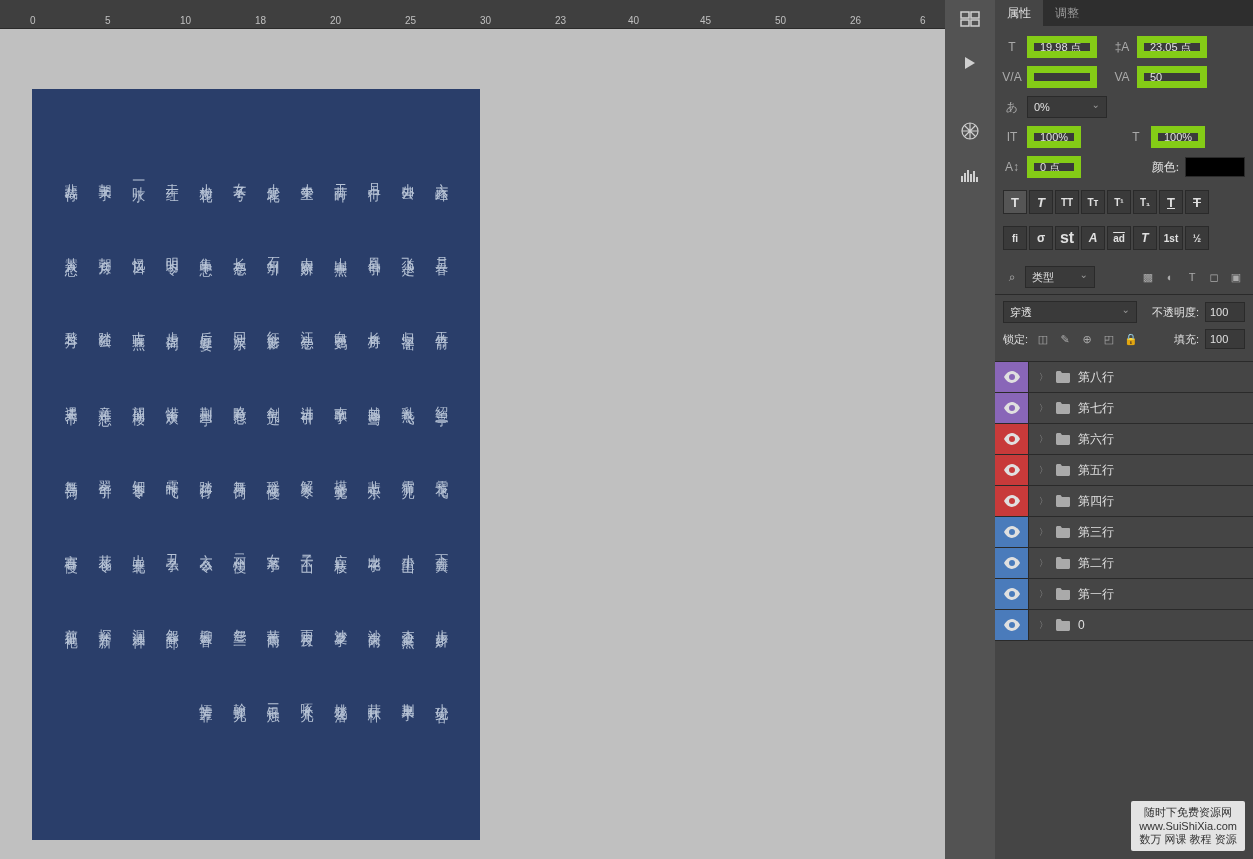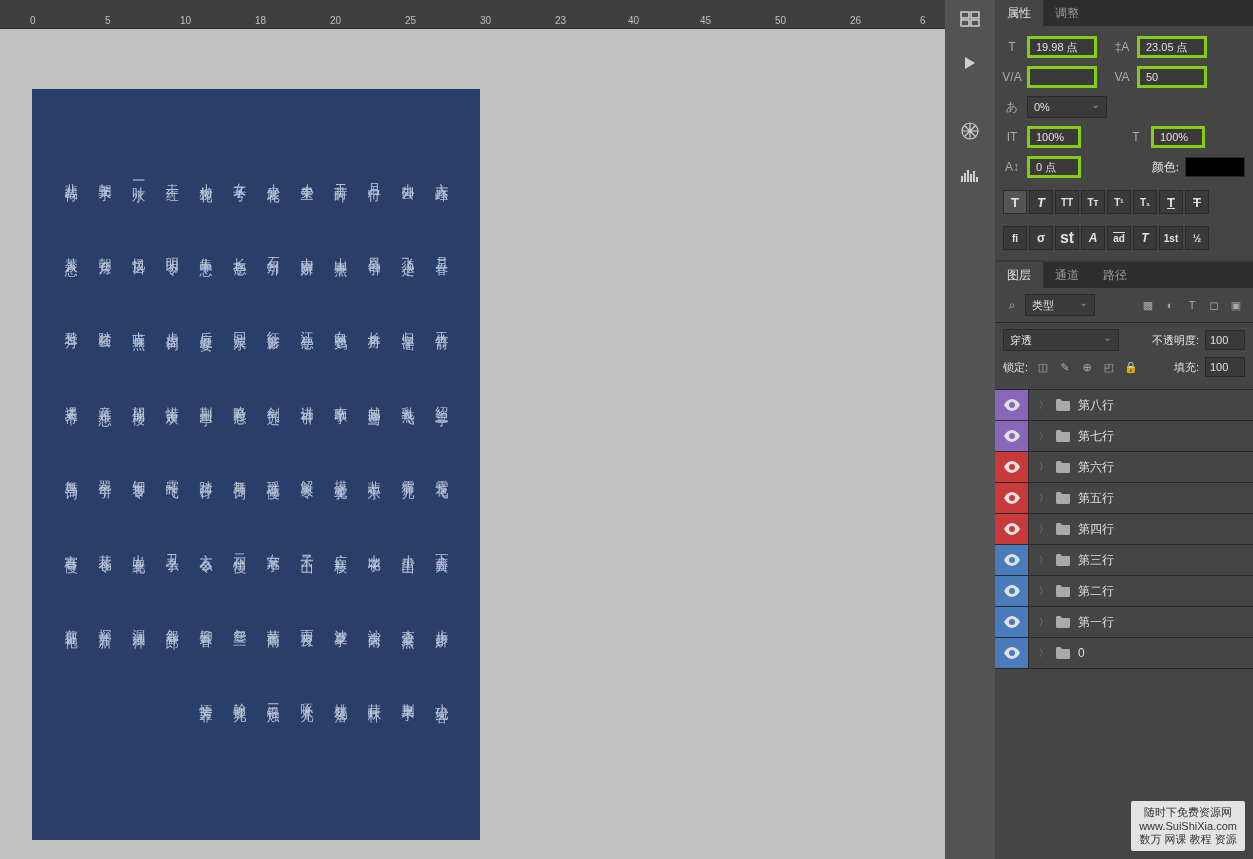--- a/index.html
+++ b/index.html
@@ -15,21 +15,21 @@
     .vtoolbar .icon-btn { width: 26px; height: 26px; display: flex; align-items: center; justify-content: center; color: #d0d0d0; cursor: pointer; }
     .panels { width: 258px; background: #3a3a3a; display: flex; flex-direction: column; }
     .tab-row { display: flex; background: #2e2e2e; height: 26px; }
     .tab { padding: 4px 12px; font-size: 12px; color: #999; cursor: pointer; display: flex; align-items: center; }
     .tab.active { background: #454545; color: #e0e0e0; }
     .panel-body { padding: 10px 8px; background: #454545; }
     .char-panel { display: flex; flex-direction: column; gap: 8px; }
     .field-row { display: flex; align-items: center; gap: 6px; }
     .dropdown { background: #3a3a3a; border: 1px solid #2a2a2a; height: 22px; display: flex; align-items: center; padding: 0 6px; flex: 1; position: relative; cursor: pointer; }
     .dropdown::after { content: '⌄'; position: absolute; right: 6px; top: 2px; font-size: 10px; color: #999; }
-    .num-input { background: #3a3a3a; border: 3px solid #84cc16; height: 22px; width: 70px; padding: 0 6px; color: #e0e0e0; font-size: 11px; }
+    .num-input { background: #3a3a3a; border: 7px solid #84cc16; height: 22px; width: 70px; padding: 0 6px; color: #e0e0e0; font-size: 11px; }
     .icon-small { width: 18px; height: 18px; display: inline-flex; align-items: center; justify-content: center; color: #aaa; font-size: 12px; }
     .btn-row { display: flex; gap: 2px; margin-top: 4px; }
     .toggle-btn { width: 24px; height: 24px; background: #3a3a3a; border: 1px solid #2a2a2a; display: flex; align-items: center; justify-content: center; cursor: pointer; font-size: 13px; font-weight: bold; }
     .toggle-btn.active { background: #555; }
     .color-label { font-size: 12px; margin-left: auto; font-family: Liberation Serif, serif; }
     .color-swatch { width: 60px; height: 20px; background: #000; border: 1px solid #2a2a2a; cursor: pointer; }
     .layers-panel { flex: 1; background: #454545; display: flex; flex-direction: column; }
     .layers-toolbar { display: flex; align-items: center; padding: 6px 8px; border-bottom: 1px solid #2a2a2a; gap: 8px; }
     .filter-dropdown { display: flex; align-items: center; gap: 4px; }
     .filter-icons { display: flex; gap: 4px; margin-left: auto; }
@@ -276,44 +276,39 @@
           </div>
         <div class="toggle-btn" style="font-size:10px;text-decoration:overline">ad</div>
         <div class="toggle-btn" style="font-size:12px">
             <i>T</i>
           </div>
         <div class="toggle-btn" style="font-size:10px">1st</div>
         <div class="toggle-btn" style="font-size:10px">½</div>
       </div>
     </div>
 
-    <div class="tab-row" style="margin-top:2px">
-      <div class="tab active">图层</div>
-      <div class="tab">通道</div>
-      <div class="tab">路径</div>
-    </div>
     <div class="layers-panel">
       <div class="layers-toolbar">
         <div class="filter-dropdown">
           <span class="icon-small">⌕</span>
           <div class="dropdown" style="width:70px;flex:none">
               <span>类型</span>
             </div>
         </div>
         <div class="filter-icons">
           <div class="fi">▩</div>
           <div class="fi">◐</div>
           <div class="fi">T</div>
           <div class="fi">◻</div>
           <div class="fi">▣</div>
         </div>
       </div>
       <div class="layers-controls">
         <div class="row">
-          <div class="dropdown" style="width:116px;flex:none">
+          <div class="dropdown" style="width:134px;flex:none">
               <span>穿透</span>
             </div>
           <span style="margin-left:auto">不透明度:</span>
           <input class="lc-input" value="100" style="">
         </div>
         <div class="row">
           <span>锁定:</span>
           <div class="lock-icons">
             <div class="li">◫</div>
             <div class="li">✎</div>

